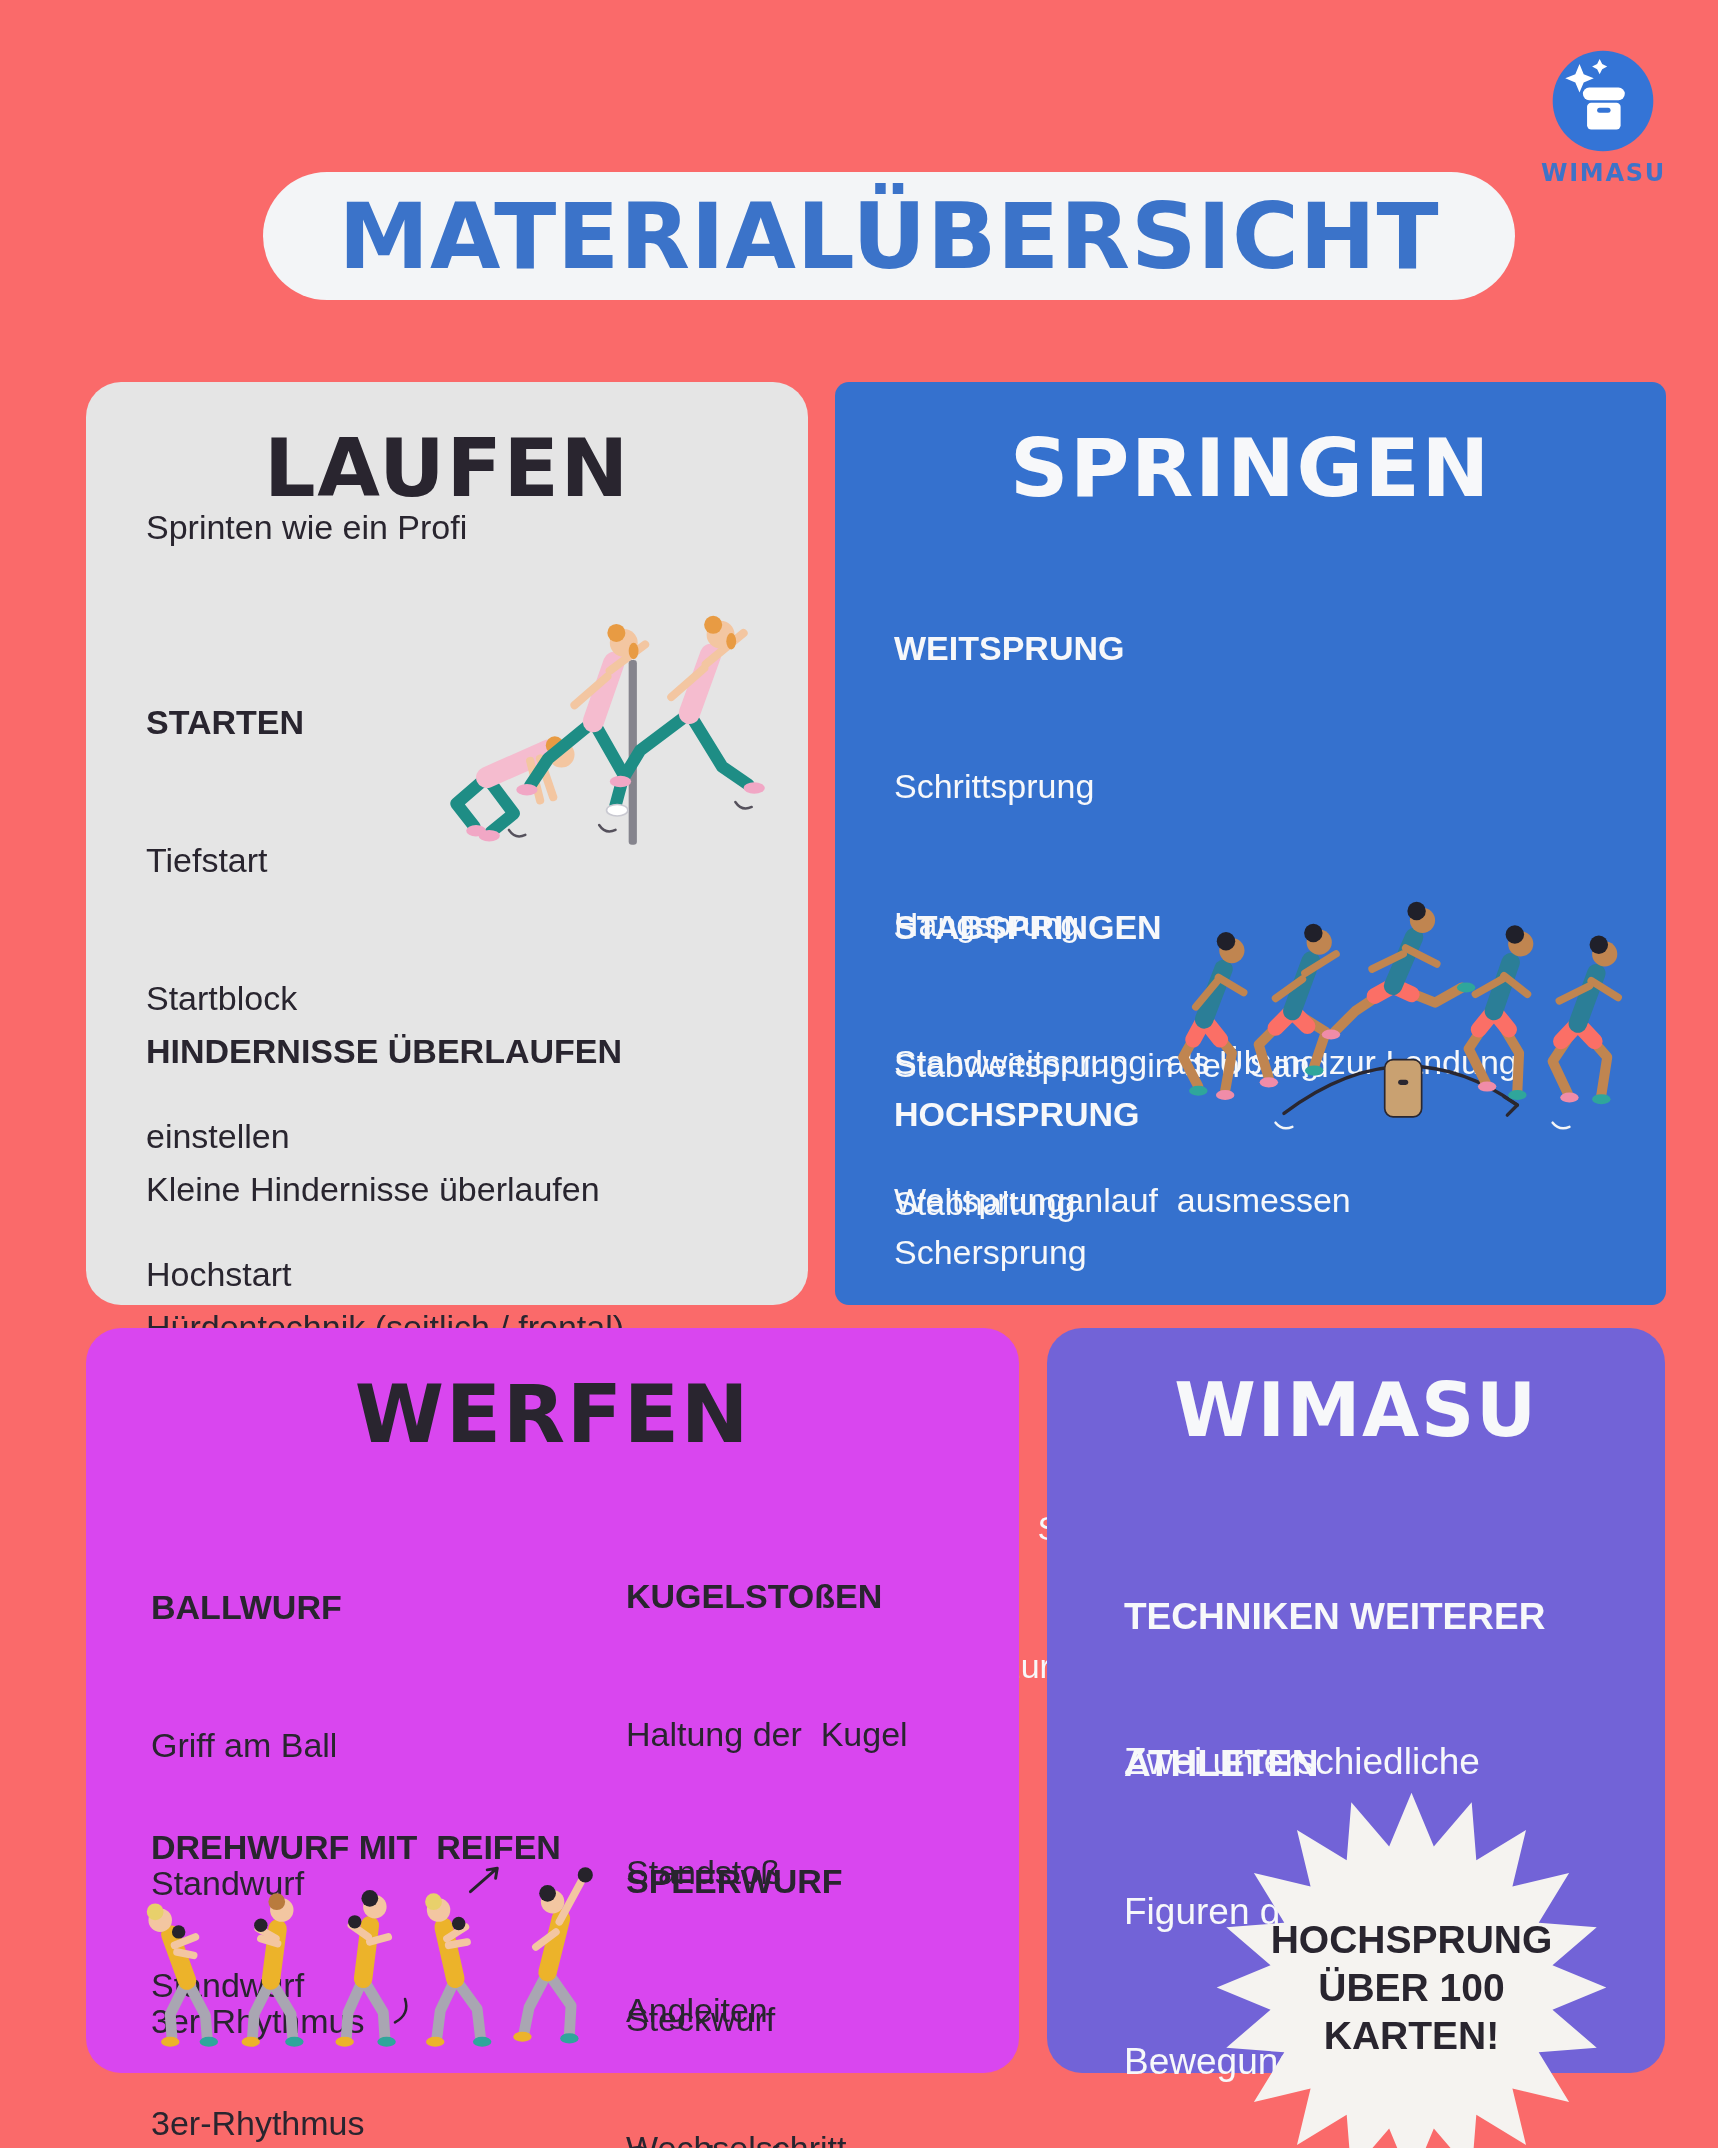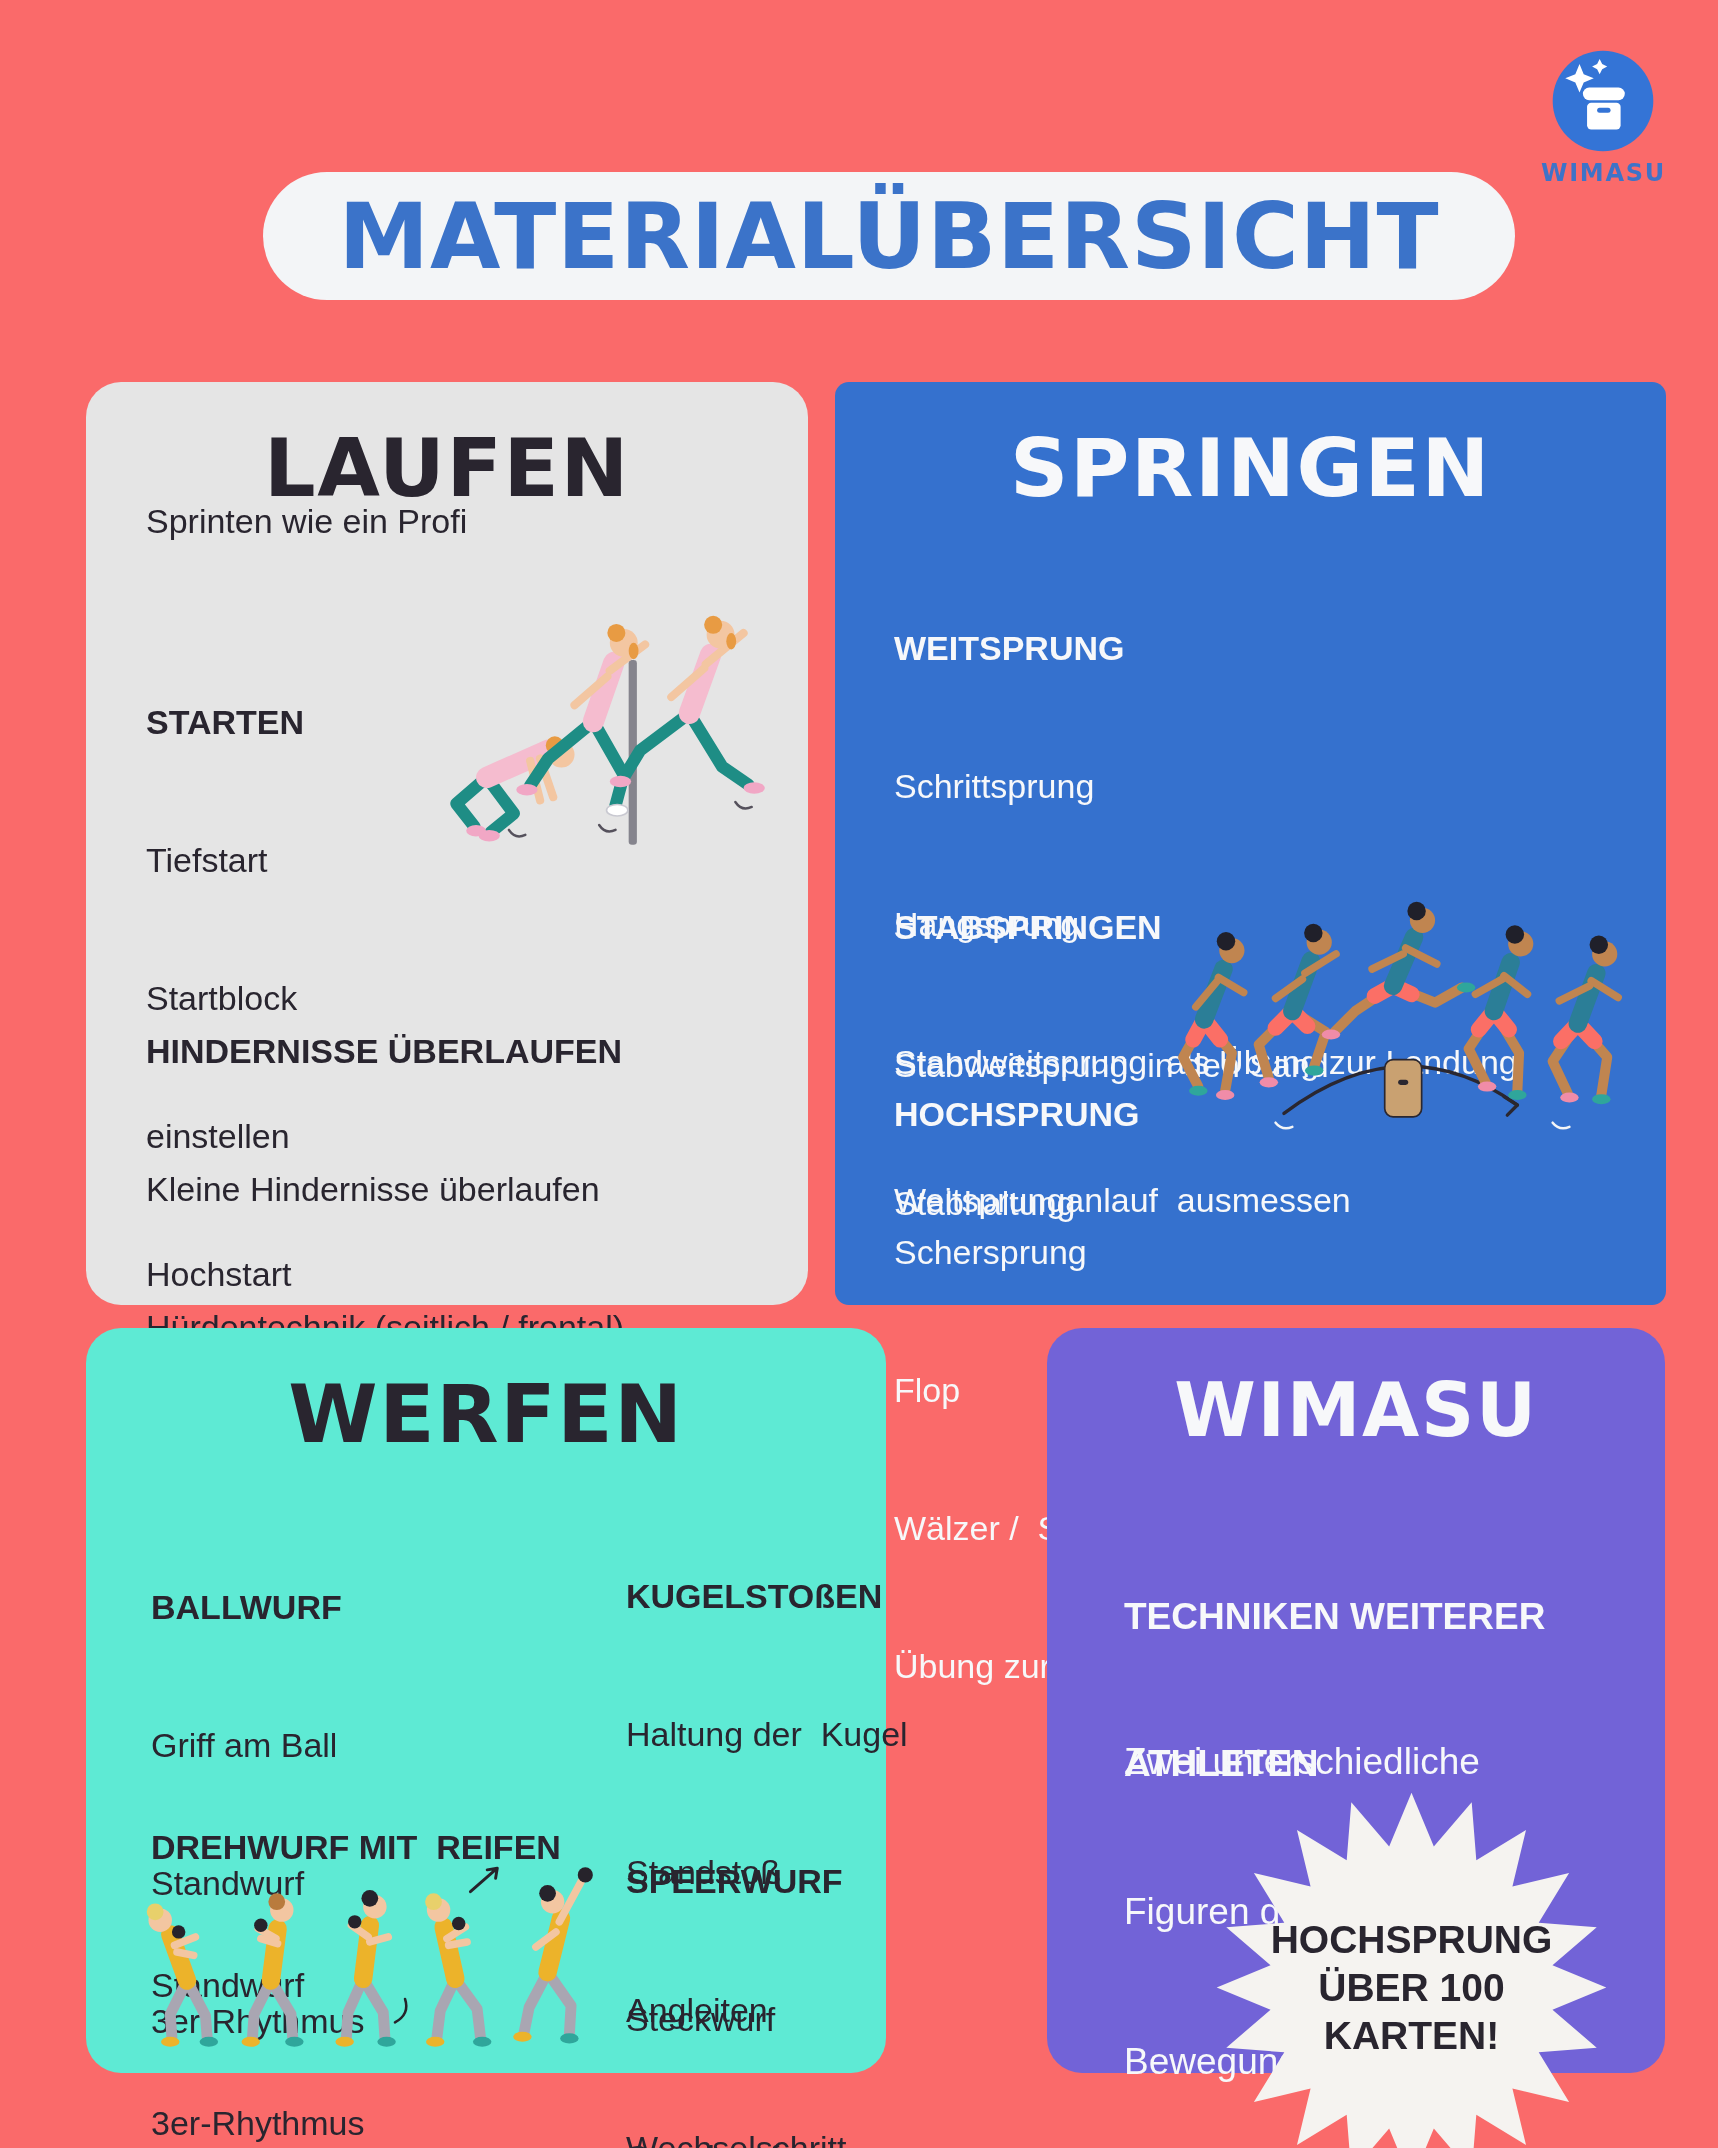--- a/index.html
+++ b/index.html
@@ -23,31 +23,31 @@
   .logo{ position:absolute; left:1551px; top:49px; width:104px; height:104px; }
   .brand{
     position:absolute; left:1541px; top:159px; width:124px; text-align:center;
     font-family:"DejaVu Sans", sans-serif; font-weight:700; font-size:24px;
     letter-spacing:1.7px; color:#3E73C8; white-space:nowrap;
   }
   
   .card{ position:absolute; border-radius:35px; }
   #card-laufen  { left:86px;  top:382px;  width:722px;  height:923px; background:#e5e5e5; color:#29252F; }
   #card-springen{ left:835px;  top:382px;  width:831px;  height:923px; background:#3571CE; color:#F7F8FA;border-radius:14px; }
-  #card-werfen  { left:86px;  top:1328px; width:800px; height:745px;  background:#5eead4; color:#29252F; }
+  #card-werfen  { left:86px;  top:1328px; width:933px; height:745px;  background:#d946ef; color:#29252F; }
   #card-bonus   { left:1047px; top:1328px; width:618px;  height:745px;  background:#7263D7; color:#F7F8FA; }
   .card-title{
     position:absolute; left:0; right:0; top:39px; text-align:center;
     font-family:"DejaVu Sans", sans-serif; font-weight:700; font-size:81px;
     letter-spacing:1.7px;
   }
   #card-bonus .card-title{ font-size:74px; }
   .block{ position:absolute; font-size:34px; line-height:46px; white-space:pre; }
   .heading{ font-weight:700; }
-  #laufen-intro       { left:60px;  top:116px; }
+  #laufen-intro       { left:60px;  top:122px; }
   #laufen-starten     { left:60px;  top:225px; }
   #laufen-hindernisse { left:60px;  top:554px; }
   #laufen-art         { position:absolute; left:331px; top:197px; width:361px; height:277px; }
   #springen-weitsprung  { left:59px; top:151px; }
   #springen-stabspringen{ left:59px; top:430px; }
   #springen-hochsprung  { left:59px; top:617px; }
   #springen-art         { position:absolute; left:323px; top:503px; width:487px; height:252px; }
   #werfen-ballwurf    { left:65px;  top:164px; }
   #werfen-drehwurf    { left:65px;  top:404px; }
   #werfen-kugelstossen{ left:540px; top:153px; }

